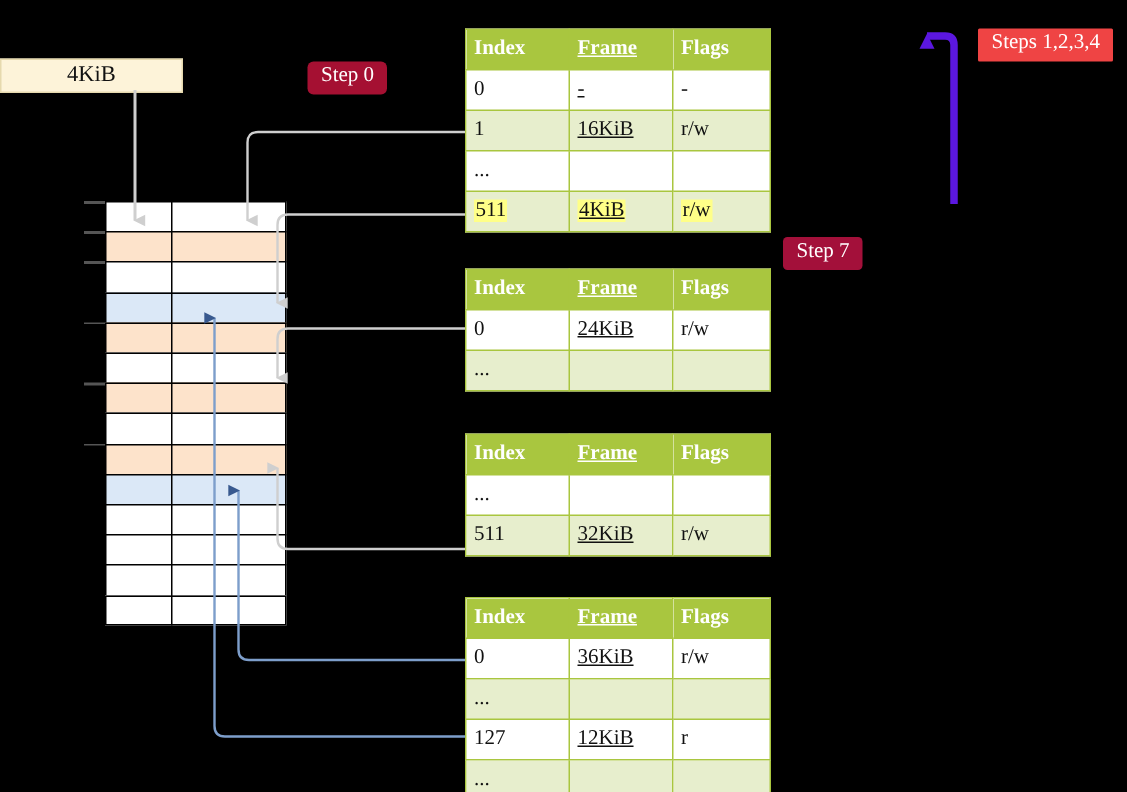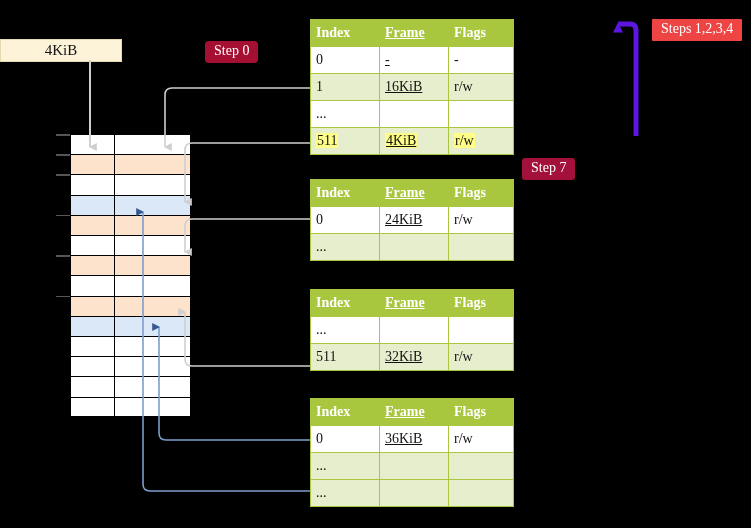--- a/index.html
+++ b/index.html
@@ -267,20 +267,25 @@
         <tr class="plain">
           <td class="col-i">0</td>
           <td class="col-f">36KiB</td>
           <td class="col-g">r/w</td>
         </tr>
         <tr class="alt">
           <td class="col-i">...</td>
           <td class="col-f"></td>
           <td class="col-g"></td>
         </tr>
+        <tr class="plain">
+          <td class="col-i">127</td>
+          <td class="col-f">12KiB</td>
+          <td class="col-g">r</td>
+        </tr>
         <tr class="alt">
           <td class="col-i">...</td>
           <td class="col-f"></td>
           <td class="col-g"></td>
         </tr>
       </tbody>
     </table>
 
 </div>
 

